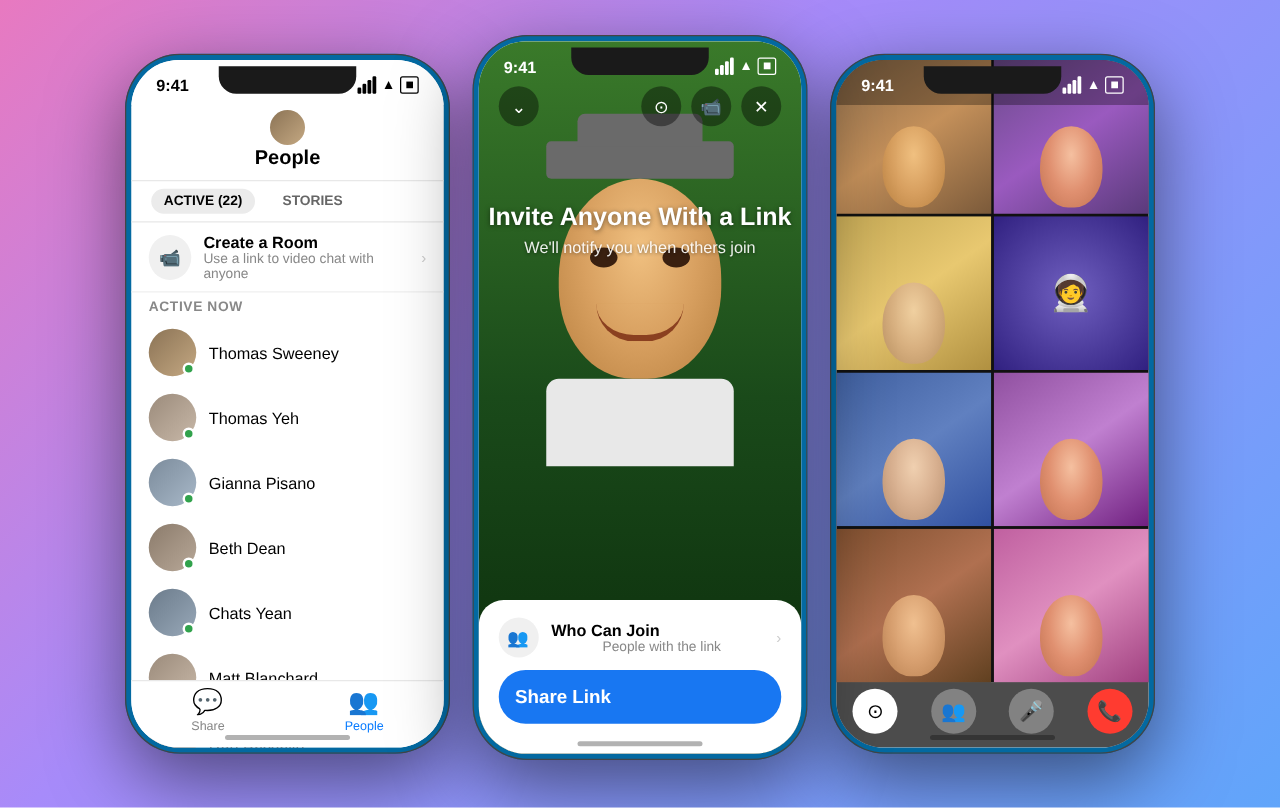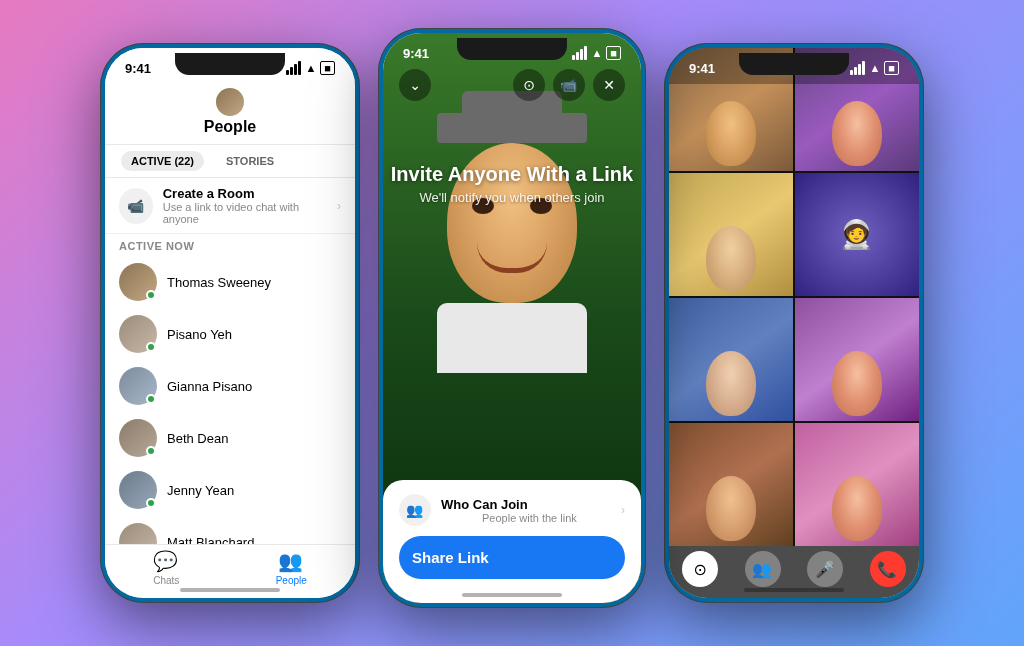--- a/index.html
+++ b/index.html
@@ -414,42 +414,42 @@
             <div class="avatar-circle av1"></div>
             <div class="online-dot"></div>
           </div>
           <span class="person-name">Thomas Sweeney</span>
         </div>
         <div class="person-item">
           <div class="person-avatar">
             <div class="avatar-circle av2"></div>
             <div class="online-dot"></div>
           </div>
-          <span class="person-name">Pisano Yeh</span>
+          <span class="person-name">Thomas Yeh</span>
         </div>
         <div class="person-item">
           <div class="person-avatar">
             <div class="avatar-circle av3"></div>
             <div class="online-dot"></div>
           </div>
           <span class="person-name">Gianna Pisano</span>
         </div>
         <div class="person-item">
           <div class="person-avatar">
             <div class="avatar-circle av4"></div>
             <div class="online-dot"></div>
           </div>
           <span class="person-name">Beth Dean</span>
         </div>
         <div class="person-item">
           <div class="person-avatar">
             <div class="avatar-circle av5"></div>
             <div class="online-dot"></div>
           </div>
-          <span class="person-name">Jenny Yean</span>
+          <span class="person-name">Chats Yean</span>
         </div>
         <div class="person-item">
           <div class="person-avatar">
             <div class="avatar-circle av6"></div>
             <div class="online-dot"></div>
           </div>
           <span class="person-name">Matt Blanchard</span>
         </div>
         <div class="person-item">
           <div class="person-avatar">
@@ -457,21 +457,21 @@
 
           </div>
           <span class="person-name">Ron Besselin</span>
         </div>
 
       </div>
 
       <div class="tab-bar">
         <div class="tab-item">
           <span class="tab-icon">💬</span>
-          <span>Chats</span>
+          <span>Share</span>
         </div>
         <div class="tab-item active">
           <span class="tab-icon">👥</span>
           <span>People</span>
         </div>
       </div>
 
       <div class="home-indicator"></div>
     </div>
   </div>

